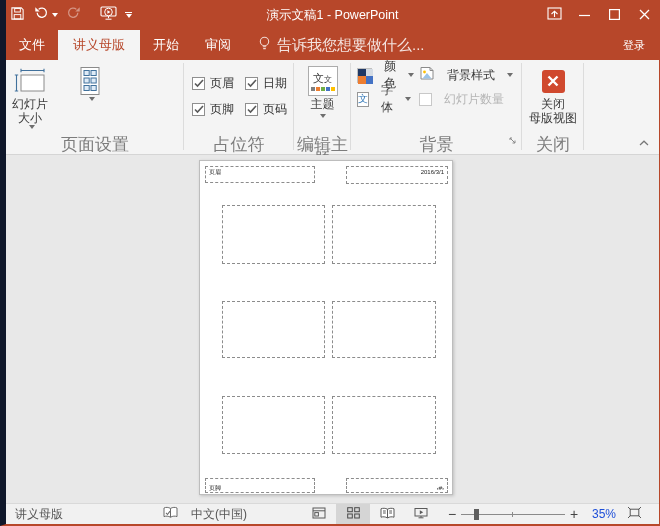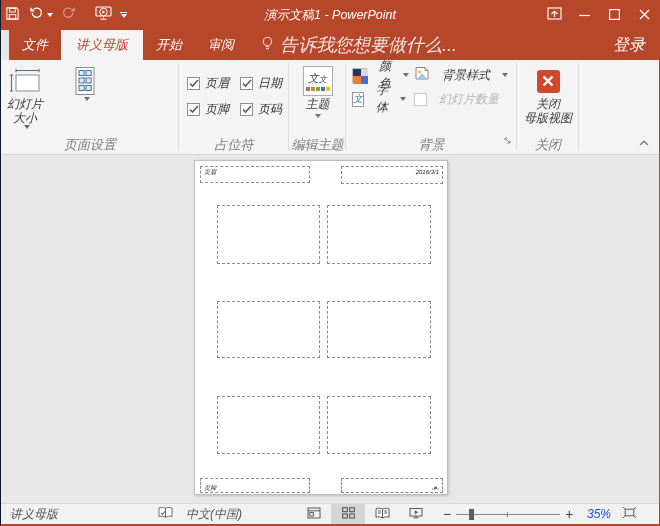--- a/index.html
+++ b/index.html
@@ -1,41 +1,41 @@
 <!DOCTYPE html>
 <html><head>
 <meta charset="utf-8">
 <style>
   html,body{margin:0;padding:0;background:#fff;}
   *{box-sizing:border-box;font-family:"Liberation Sans","DejaVu Sans",sans-serif;}
   .window{position:relative;width:660px;height:526px;overflow:hidden;background:#E8E8E8;
-          border-left:1px solid #0f172a;border-right:1px solid #B7472A;border-bottom:2px solid #B7472A;font-style:italic;}
+          border-left:6px solid #0f172a;border-right:1px solid #B7472A;border-bottom:2px solid #B7472A;}
   
   .titlebar{position:absolute;top:0;left:0;right:0;height:30px;background:#B7472A;display:flex;align-items:center;}
   .qat{display:flex;align-items:center;height:100%;}
   .qat .qbtn{display:flex;align-items:center;justify-content:center;height:100%;padding:0 4px;cursor:default;}
   .dim{opacity:.42;}
   .win-title{position:absolute;left:0;right:0;text-align:center;font-size:12.5px;color:#fff;pointer-events:none;}
   .winctl{position:absolute;right:0;top:0;height:30px;display:flex;}
   .winctl .wbtn{width:30px;height:30px;display:flex;align-items:center;justify-content:center;}
   .caret-w{width:0;height:0;border-left:3px solid transparent;border-right:3px solid transparent;border-top:4px solid #fff;}
   
-  .tabrow{position:absolute;top:30px;left:8px;right:0;height:30px;background:#B7472A;display:flex;align-items:stretch;text-align:center;}
+  .tabrow{position:absolute;top:30px;left:0;right:0;height:30px;background:#B7472A;display:flex;align-items:stretch;text-align:center;}
   .tab{display:flex;align-items:center;padding:0 13px;color:#fff;font-size:13px;}
   .tab.active{background:#F4F4F4;color:#B7472A;padding:0 15px;}
-  .tellme{display:flex;align-items:center;margin-left:14px;color:rgba(255,255,255,.85);font-size:18px;gap:6px;}
+  .tellme{display:flex;align-items:center;margin-left:14px;color:rgba(255,255,255,.85);font-size:15px;gap:6px;}
   .tabrow-right{margin-left:auto;display:flex;align-items:stretch;}
-  .signin{display:flex;align-items:center;color:#fff;font-size:16px;padding:0 14px;}
+  .signin{display:flex;align-items:center;color:#fff;font-size:11px;padding:0 14px;}
   .share{display:flex;align-items:center;gap:6px;color:#fff;font-size:12.5px;padding:0 14px;background:rgba(255,255,255,.08);}
   
   .ribbon{position:absolute;top:60px;left:0;right:0;height:95px;background:#F4F4F4;border-bottom:1px solid #D5D5D5;display:flex;}
   .rgroup{position:relative;display:flex;flex-direction:column;padding:1px 2px 0;}
   .rgroup::after{content:"";position:absolute;right:0;top:3px;bottom:4px;width:1px;background:#DCDCDC;}
   .rgroup-content{display:flex;flex:1;align-items:stretch;}
-  .rgroup-label{text-align:center;font-size:13px;color:#7C7C7C;height:17px;line-height:15px;}
+  .rgroup-label{text-align:center;font-size:17px;color:#7C7C7C;height:17px;line-height:15px;}
   .bigbtn{display:flex;flex-direction:column;align-items:center;padding:4px 2px 1px;}
   .bicon{height:32px;display:flex;align-items:center;justify-content:center;}
   .blabel{font-size:12px;color:#3B3B3B;text-align:center;line-height:14px;white-space:pre-line;}
   .dna{width:0;height:0;border-left:3.5px solid transparent;border-right:3.5px solid transparent;border-top:4px solid #6E6E6E;}
   .dna.inline{display:inline-block;margin-left:3px;vertical-align:middle;}
   .dna.below{margin:3px auto 0;}
   .cbgrid{display:grid;grid-template-columns:53px 53px;grid-auto-rows:26px;align-items:center;padding:9px 0 0 6px;}
   .cbitem{display:flex;align-items:center;gap:5px;font-size:12px;color:#333;}
   .cbox{width:13px;height:13px;background:#fff;border:1px solid #8F8F8F;display:flex;align-items:center;justify-content:center;flex:0 0 13px;}
   .cbox.disabled{border-color:#C8C8C8;}

